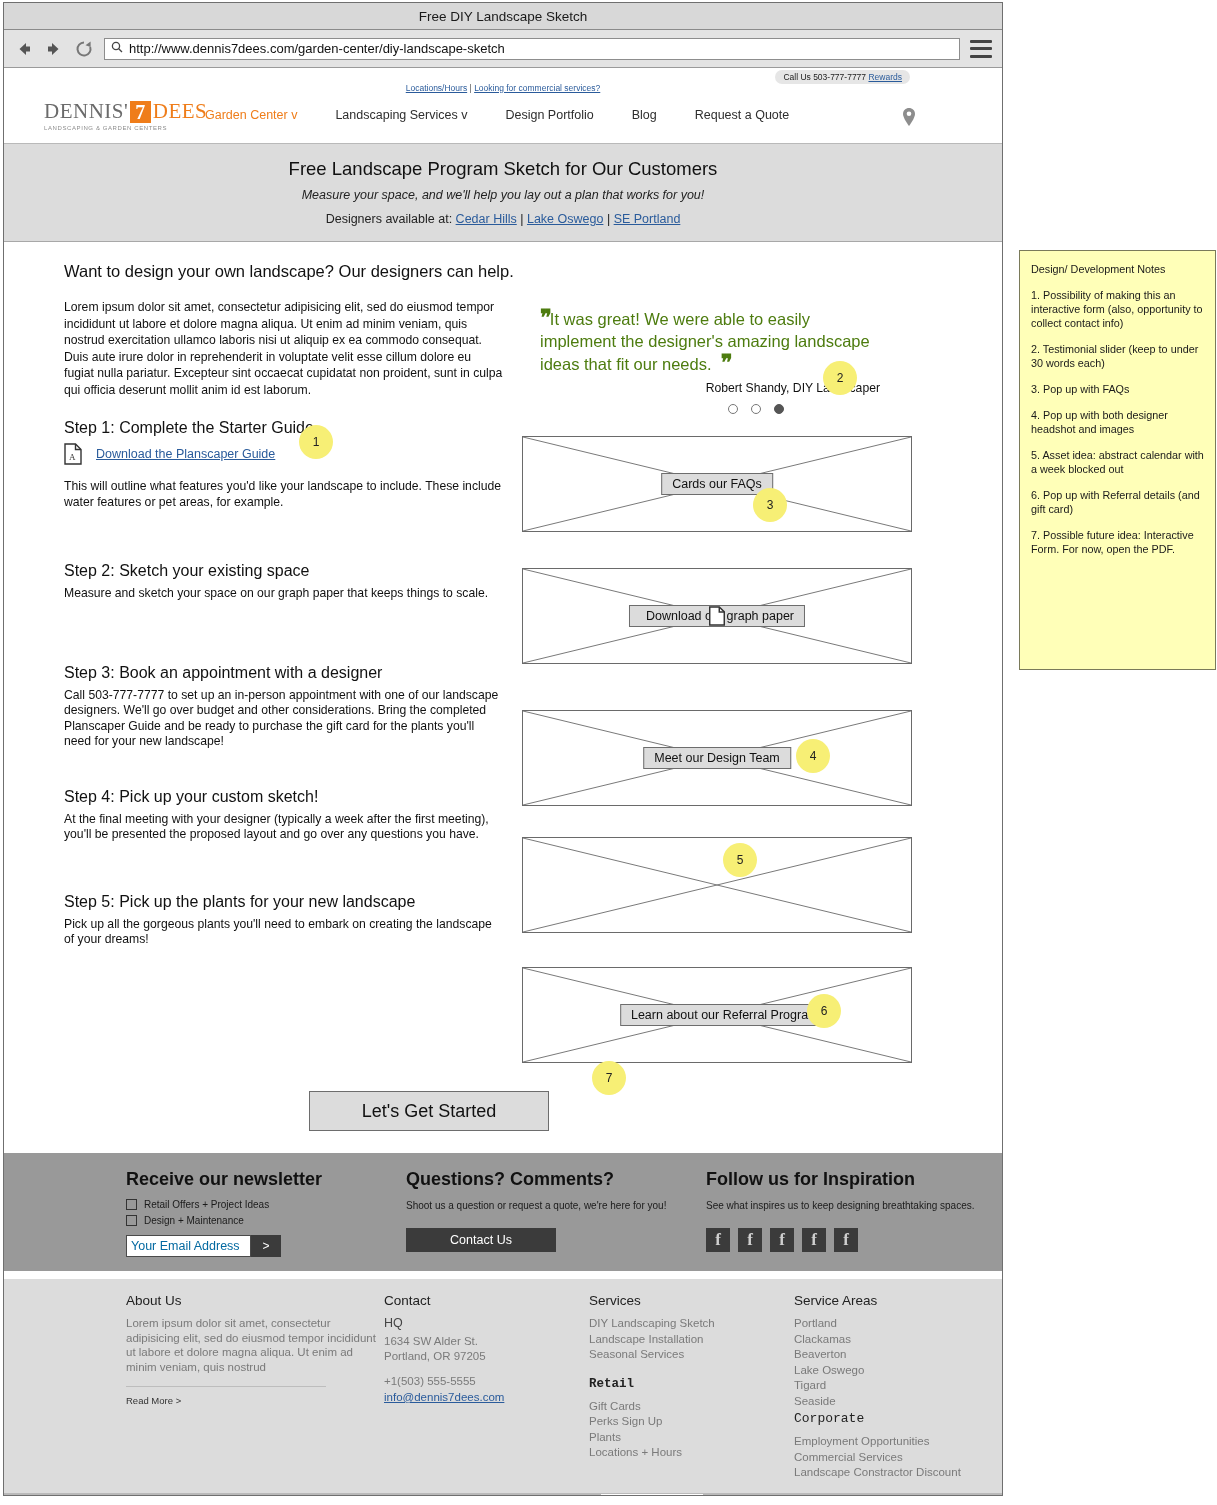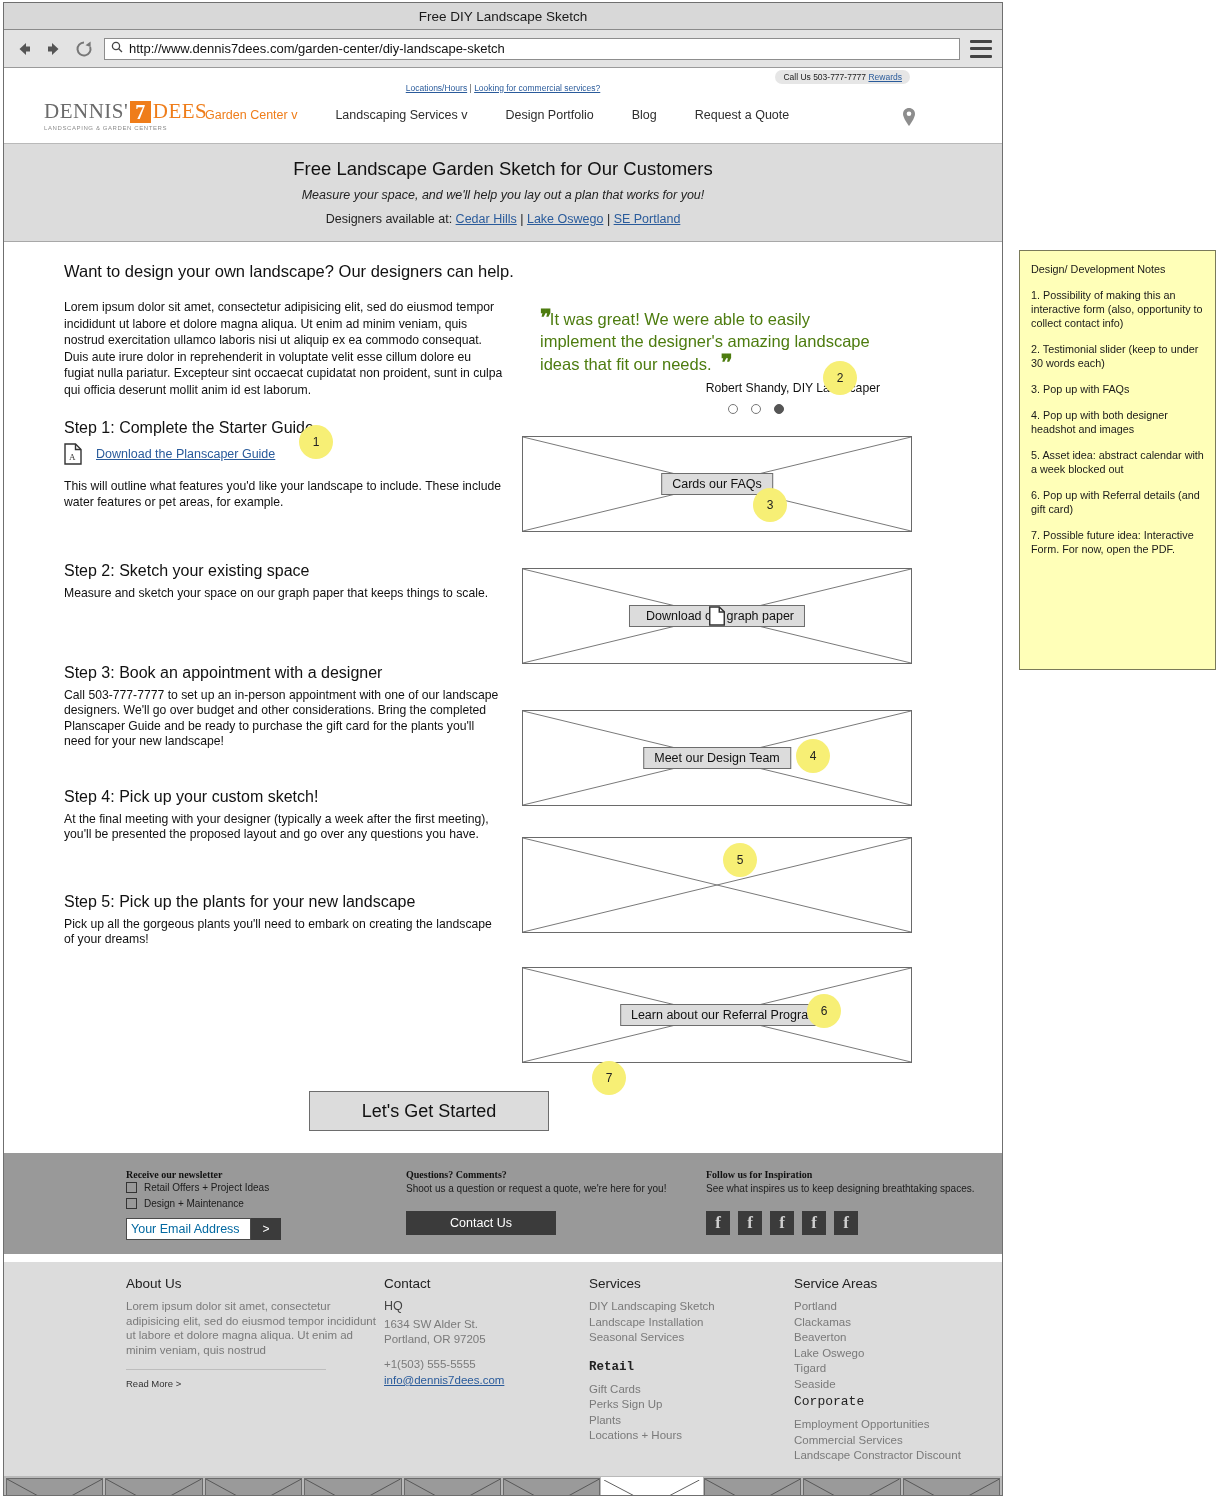--- a/index.html
+++ b/index.html
@@ -130,21 +130,21 @@
     display:flex; align-items:center; justify-content:center;
     z-index:20;
   }
 
   
   .newsband { background:#999999; padding:16px 0 14px; display:flex; }
   .nb-col { color:#111; }
   .nb-1 { width:280px; margin-left:122px; }
   .nb-2 { width:300px; }
   .nb-3 { flex:1; }
-  .nb-h { font-size:10px; font-weight:bold; margin:0 0 2px;font-family:Liberation Serif, serif; }
+  .nb-h { font-size:18px; font-weight:bold; margin:0 0 9px; }
   .nb-p { font-size:10px; line-height:13px; color:#1b1b1b; margin:0 0 16px; }
   .cbrow { display:flex; align-items:center; gap:7px; margin-bottom:5px; font-size:10px; color:#1b1b1b; }
   .cbox { width:11px; height:11px; background:#999; border:1.5px solid #333; }
   .emailrow { display:flex; margin-top:9px; }
   .emailinput {
     width:125px; height:22px; background:#fff; border:1px solid #4a4a4a;
     font-size:12.5px; color:#0369a1; padding:0 4px; display:flex; align-items:center;
   }
   .emailgo {
     width:30px; height:22px; background:#3b3b3b; color:#fff;
@@ -267,21 +267,21 @@
         <div class="pin">
           <svg width="14" height="20" viewBox="0 0 14 20">
               <path d="M7 1 C3.7 1 1 3.6 1 6.9 C1 11 7 19 7 19 C7 19 13 11 13 6.9 C13 3.6 10.3 1 7 1 Z" fill="#8d8d8d"></path>
               <circle cx="7" cy="6.8" r="2.3" fill="#fff"></circle>
             </svg>
         </div>
       </div>
     </div>
 
     <div class="hero">
-      <h1>Free Landscape Garden Sketch for Our Customers</h1>
+      <h1>Free Landscape Program Sketch for Our Customers</h1>
       <div class="sub">Measure your space, and we'll help you lay out a plan that works for you!</div>
       <div class="avail">
         <span>Designers available at:</span>
         <a>Cedar Hills</a>
         <span>|</span>
         <a>Lake Oswego</a>
         <span>|</span>
         <a>SE Portland</a>
       </div>
     </div>

